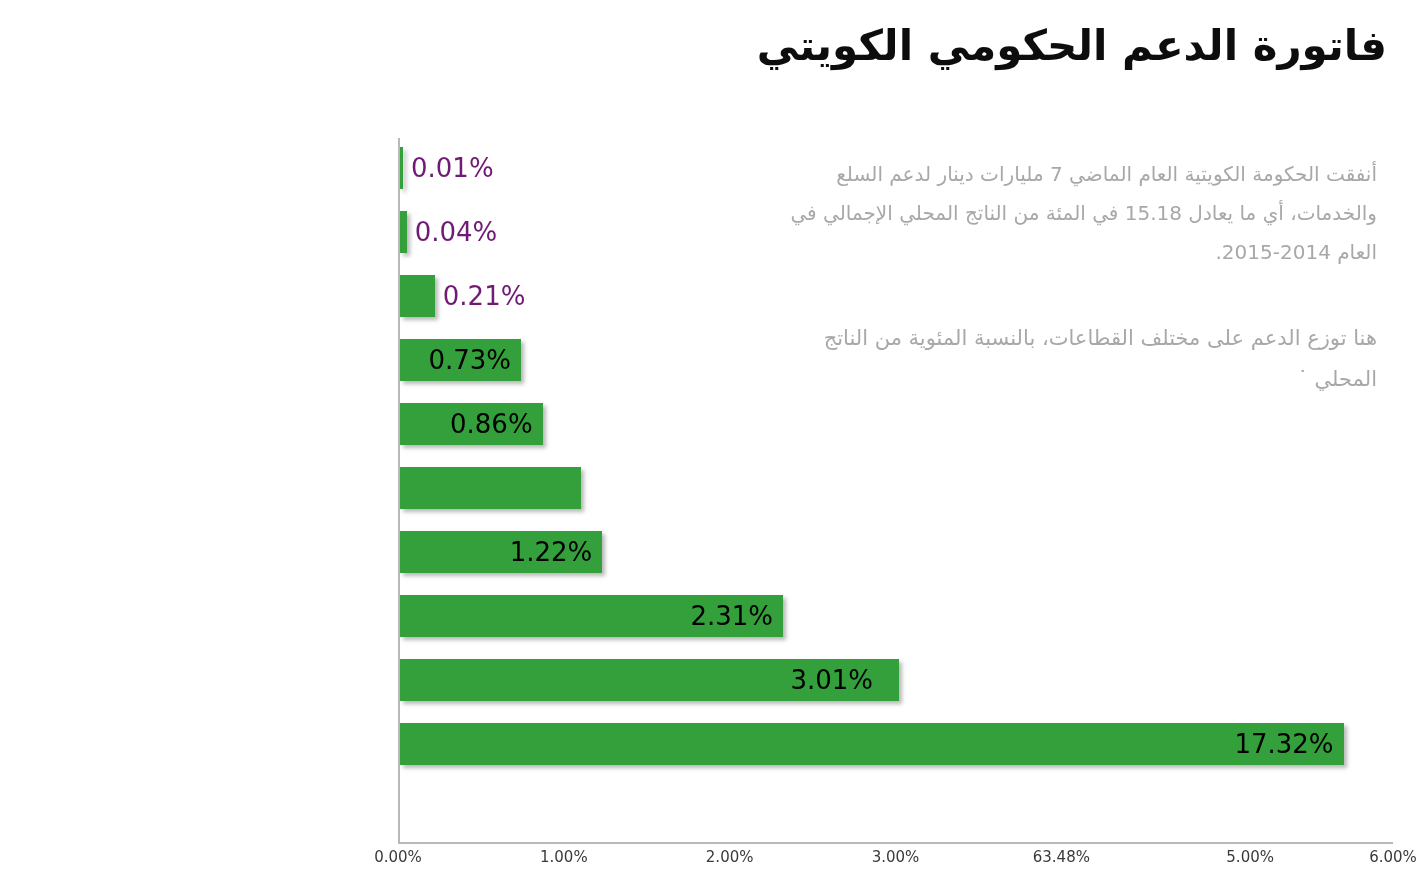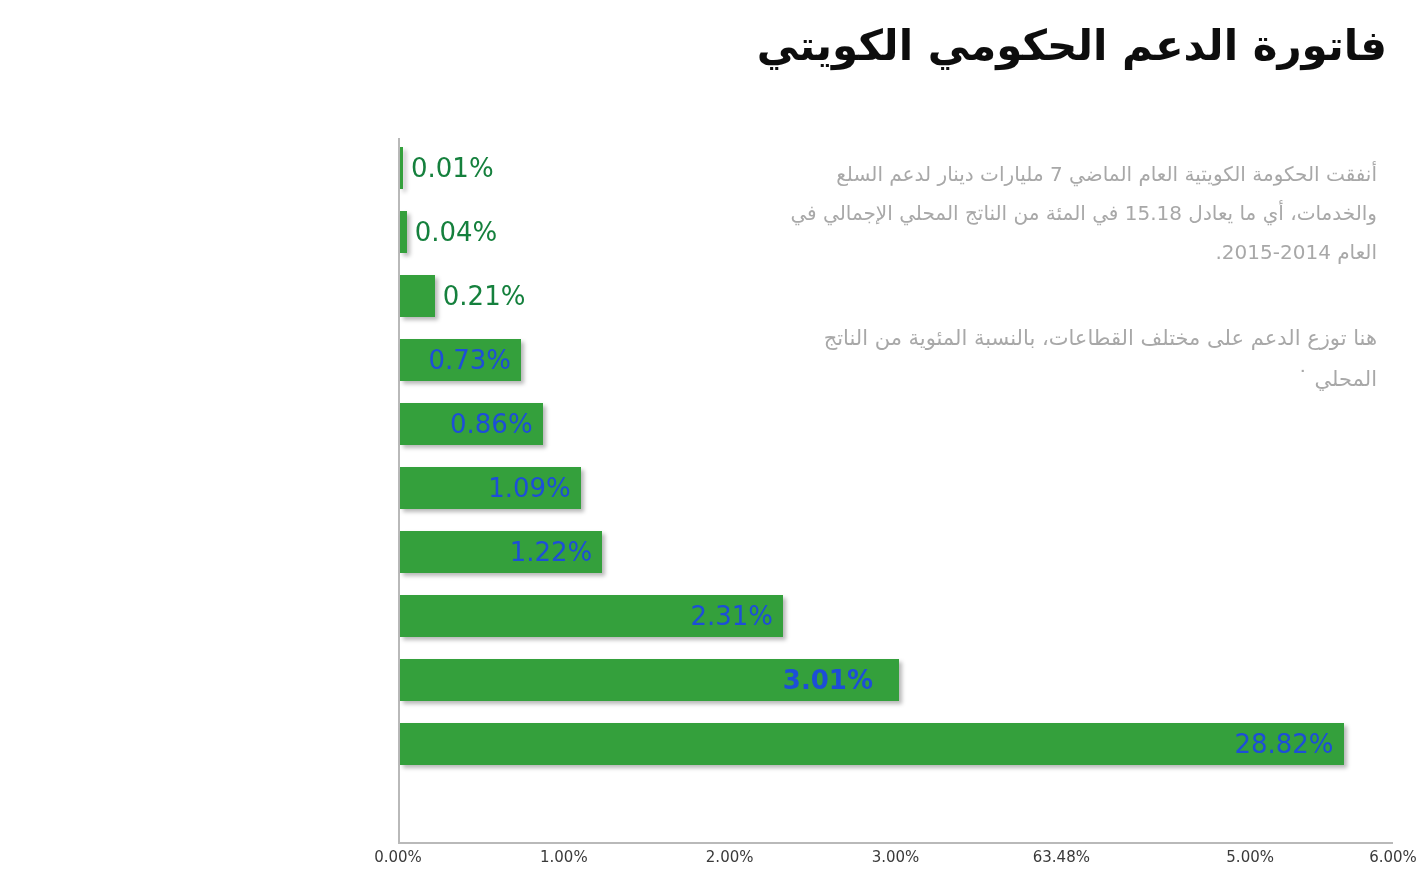--- a/index.html
+++ b/index.html
@@ -83,28 +83,28 @@
   .bar-value {
     position: absolute;
     top: 11px;
     height: 42px;
     line-height: 42px;
     font-size: 26px;
     direction: ltr;
     white-space: nowrap;
   }
   .bar-value.inside {
-    color: #1d4ed8;
+    color: #000000;
     text-align: right;
     padding-right: 10px;
     box-sizing: border-box;
     left: 0;
   }
   .bar-value.outside {
-    color: #15803d;
+    color: #701a75;
     text-align: left;
     padding-left: 8px;
   }
 
   
   #x-ticks {
     position: absolute;
     left: 398px;
     top: 718px;
     width: 995px;
@@ -177,45 +177,44 @@
       </div>
       <div class="bar-row" style="top: 262px;">
         <div class="bar-track">
           <div class="bar" style="width: 142.617px; background: rgb(52, 160, 60);"></div>
           <div class="bar-value inside" style="width: 142.617px; padding-left: 11px;">0.86%</div>
         </div>
       </div>
       <div class="bar-row" style="top: 326px;">
         <div class="bar-track">
           <div class="bar" style="width: 180.758px; background: rgb(52, 160, 60);"></div>
-          <div class="bar-value inside" style="width: 180.758px;">1.09%</div>
         </div>
       </div>
       <div class="bar-row" style="top: 390px;">
         <div class="bar-track">
           <div class="bar" style="width: 202.317px; background: rgb(52, 160, 60);"></div>
           <div class="bar-value inside" style="width: 202.317px;">1.22%</div>
         </div>
       </div>
       <div class="bar-row" style="top: 454px;">
         <div class="bar-track">
           <div class="bar" style="width: 383.075px; background: rgb(52, 160, 60);"></div>
           <div class="bar-value inside" style="width: 383.075px;">2.31%</div>
         </div>
       </div>
       <div class="bar-row" style="top: 518px;">
         <div class="bar-track">
           <div class="bar" style="width: 499.158px; background: rgb(52, 160, 60);"></div>
-          <div class="bar-value inside" style="width: 483px; font-weight: bold;">3.01%</div>
+          <div class="bar-value inside" style="width: 483px;">3.01%</div>
         </div>
       </div>
       <div class="bar-row" style="top: 582px;">
         <div class="bar-track">
           <div class="bar" style="width: 943.592px; background: rgb(52, 160, 60);"></div>
-          <div class="bar-value inside" style="width: 943.592px;">28.82%</div>
+          <div class="bar-value inside" style="width: 943.592px;">17.32%</div>
         </div>
       </div>
     </div>
 
   <div id="x-ticks">
       <div class="x-tick" style="left: 0px;">0.00%</div>
       <div class="x-tick" style="left: 165.833px;">1.00%</div>
       <div class="x-tick" style="left: 331.667px;">2.00%</div>
       <div class="x-tick" style="left: 497.5px;">3.00%</div>
       <div class="x-tick" style="left: 663.333px;">63.48%</div>

